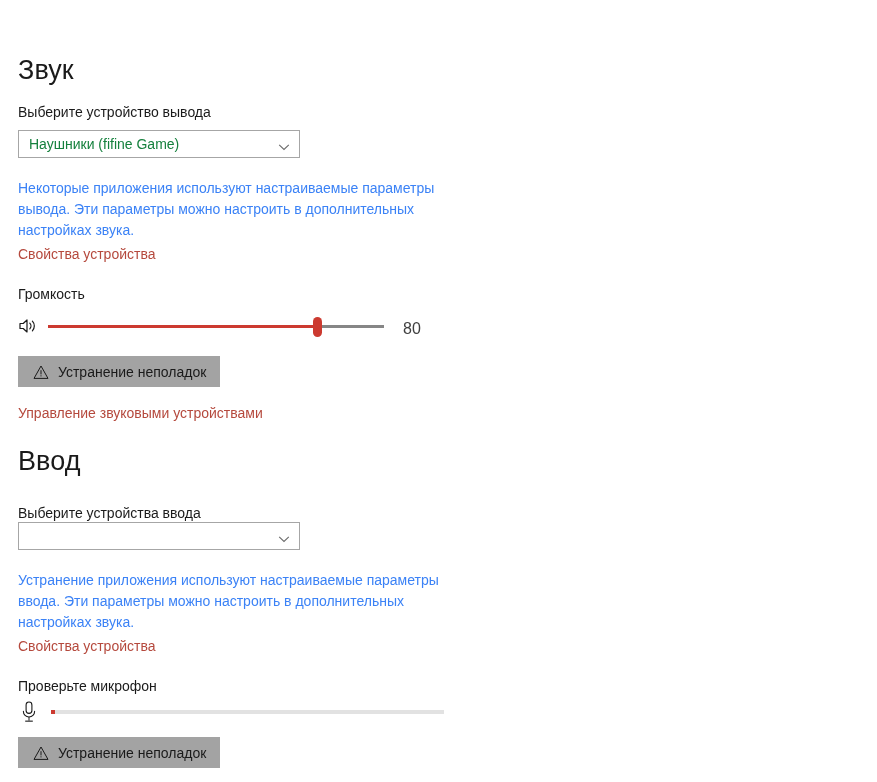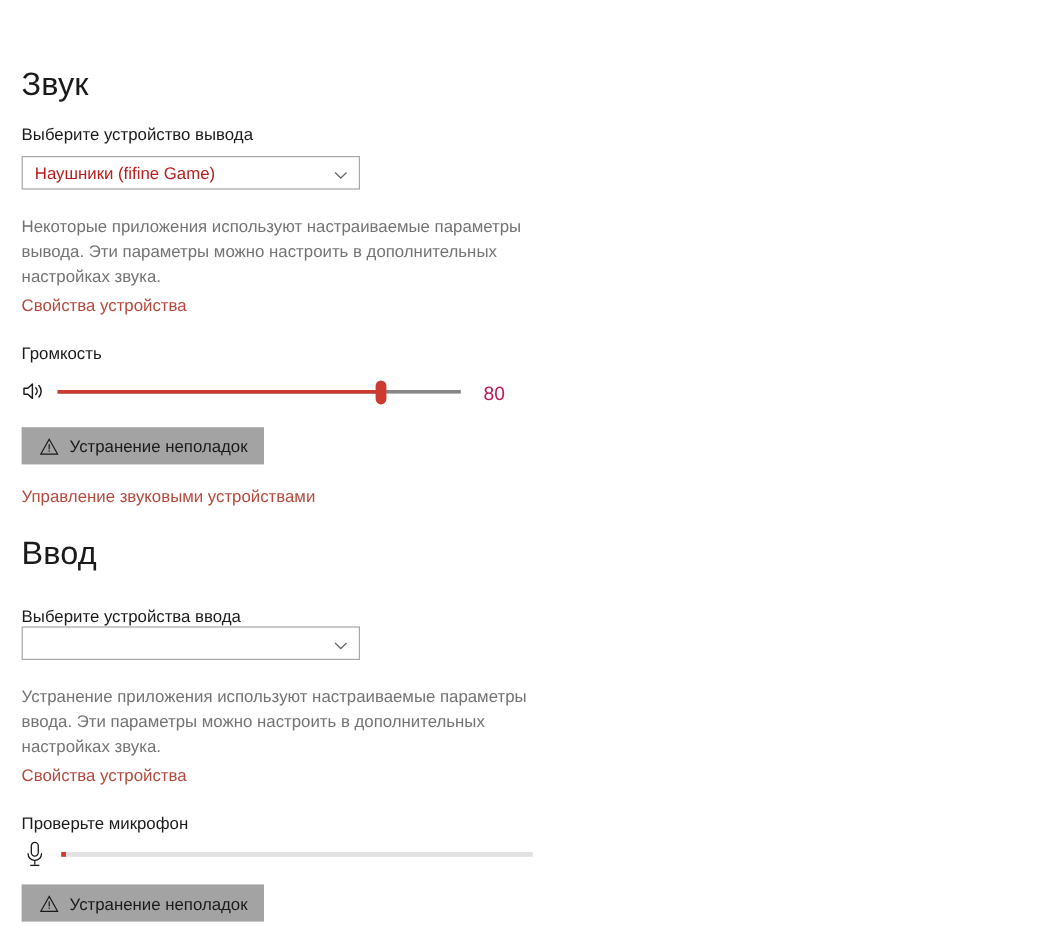--- a/index.html
+++ b/index.html
@@ -47,21 +47,21 @@
     white-space: nowrap;
   }
 
   
   .desc {
     position: absolute;
     left: 18px;
     width: 425px;
     font-size: 14px;
     line-height: 21px;
-    color: #737373;
+    color: #3b82f6;
   }
 
   
   .link {
     position: absolute;
     left: 18px;
     font-size: 14px;
     line-height: 1;
     color: #b5493d;
     white-space: nowrap;
@@ -80,21 +80,21 @@
     background: #ffffff;
     cursor: pointer;
   }
   .combo-text {
     position: absolute;
     left: 10px;
     top: 0;
     height: 26px;
     line-height: 26px;
     font-size: 14px;
-    color: #b91c1c;
+    color: #15803d;
     white-space: nowrap;
   }
   .combo-chevron {
     position: absolute;
     right: 9px;
     top: 8px;
     width: 12px;
     height: 12px;
   }
 
@@ -139,21 +139,21 @@
     width: 9px;
     height: 20px;
     border-radius: 5px;
     background: #cc3a30;
     margin-left: -4px;
     cursor: pointer;
   }
   .slider-value {
     position: absolute;
     font-size: 16px;
-    color: #be185d;
+    color: #404040;
     line-height: 1;
     white-space: nowrap;
   }
 
   
   .meter-row {
     position: absolute;
     left: 18px;
     height: 26px;
   }

